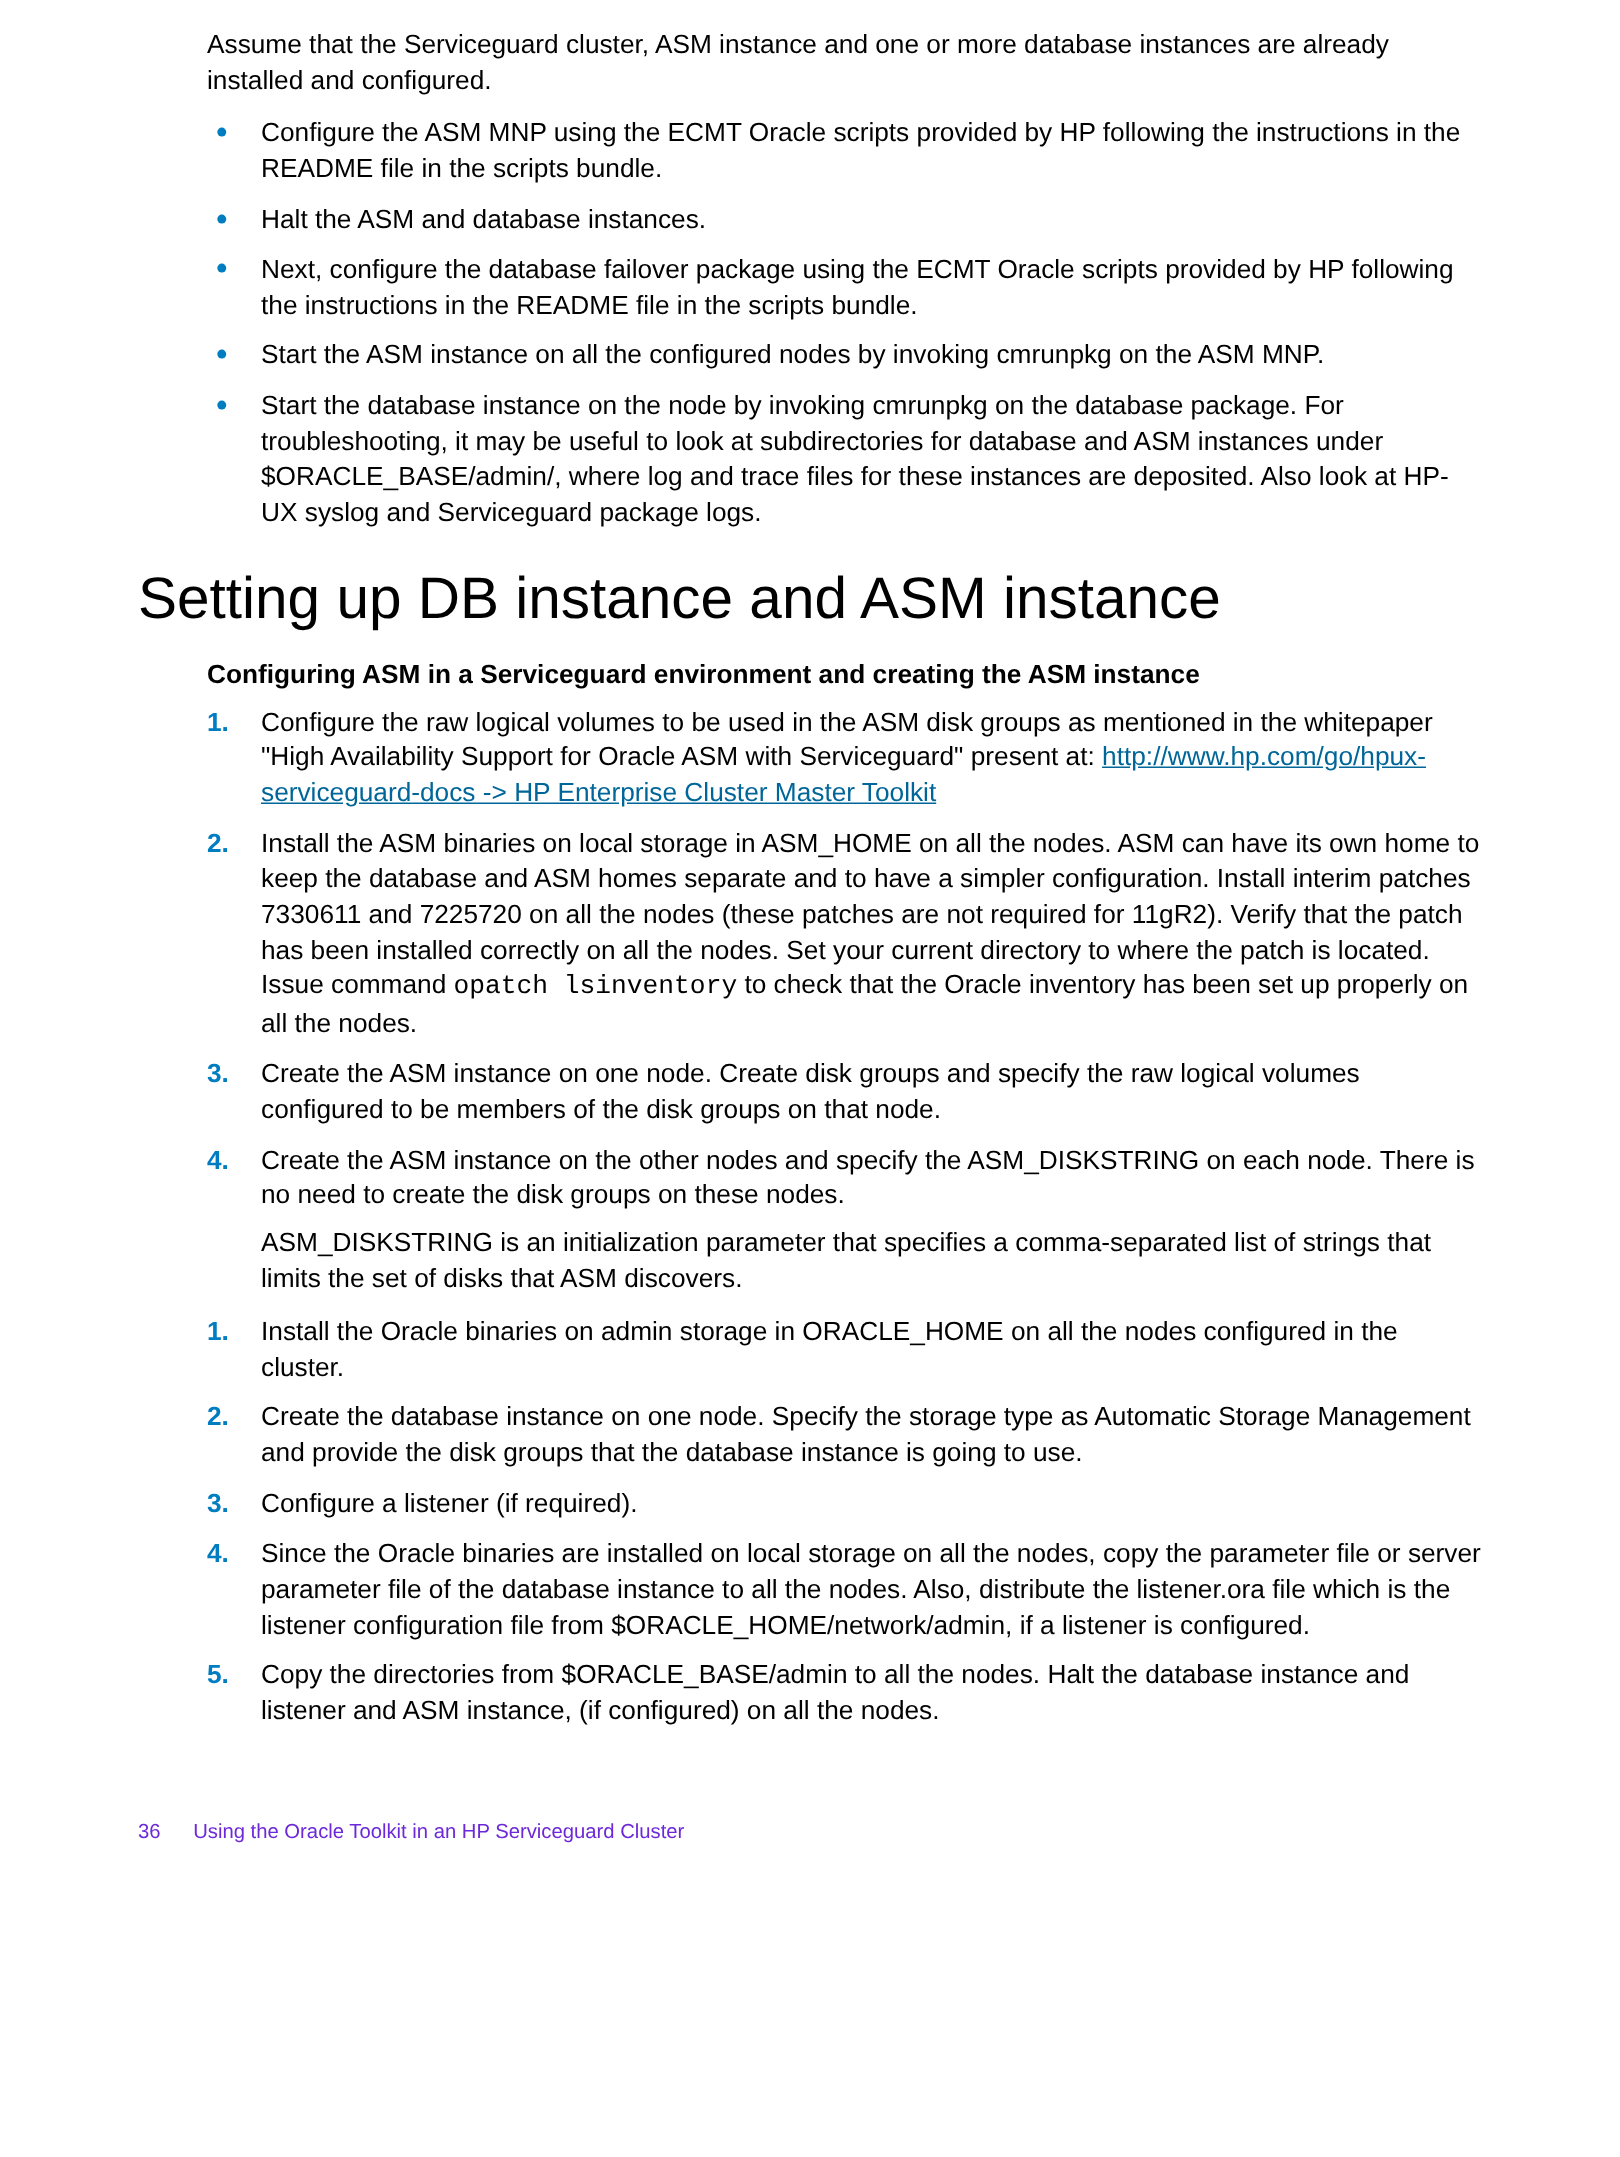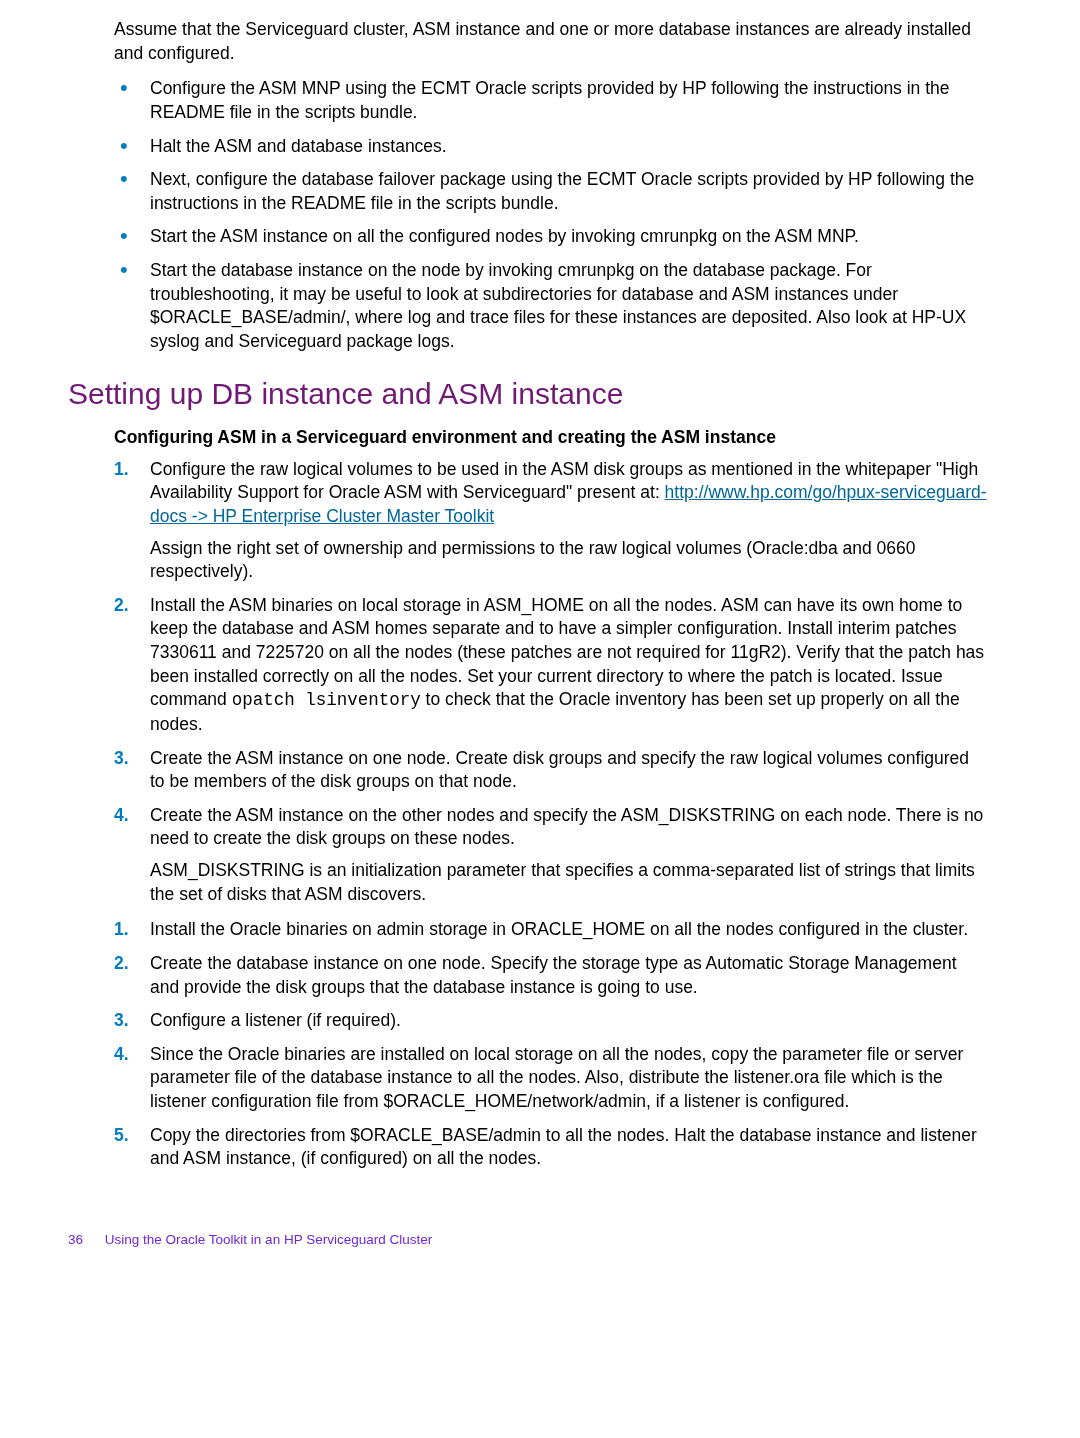--- a/index.html
+++ b/index.html
@@ -6,21 +6,21 @@
     margin: 0;
     padding: 0;
     font-family: Arial, Helvetica, sans-serif;
     background: #fff;
     color: #000;
     width: 1080px;
     font-size: 17.5px;
     line-height: 1.35;
   }
   .page {
-    padding: 18px 92px 30px 68px;
+    padding: 18px 92px 30px 92px;
   }
   .body-block {
     margin-left: 46px;
   }
   .para {
     margin: 0 0 12px 0;
   }
   ul.bullets {
     list-style: none;
     padding: 0;
@@ -36,22 +36,22 @@
     position: absolute;
     left: 6px;
     top: 0;
     color: #007cc1;
     font-size: 22px;
     line-height: 1;
   }
   h2.section {
     font-family: Arial, Helvetica, sans-serif;
     font-weight: 400;
-    color: #701a75;
-    font-size: 30px;
+    color: #000000;
+    font-size: 39px;
     margin: 20px 0 12px -46px;
   }
   .bold-head {
     font-weight: bold;
     margin: 8px 0 8px 0;
   }
   ol.numlist {
     list-style: none;
     padding: 0;
     margin: 0 0 12px 0;
@@ -107,21 +107,20 @@
 
     <h2 class="section">Setting up DB instance and ASM instance</h2>
 
 
     <div class="bold-head">Configuring ASM in a Serviceguard environment and creating the ASM instance</div>
 
     <ol class="numlist">
       <li>
         <span class="num">1.</span>
         <span>Configure the raw logical volumes to be used in the ASM disk groups as mentioned in the whitepaper "High Availability Support for Oracle ASM with Serviceguard" present at: </span><a class="doclink">http://www.hp.com/go/hpux-serviceguard-docs -&gt; HP Enterprise Cluster Master Toolkit</a>
-        <div class="subpara">Assign the right set of ownership and permissions to the raw logical volumes (Oracle:dba and 0660 respectively).</div>
       </li>
       <li>
         <span class="num">2.</span>
         <span>Install the ASM binaries on local storage in ASM_HOME on all the nodes. ASM can have its own home to keep the database and ASM homes separate and to have a simpler configuration. Install interim patches 7330611 and 7225720 on all the nodes (these patches are not required for 11gR2). Verify that the patch has been installed correctly on all the nodes. Set your current directory to where the patch is located. Issue command </span><span class="mono">opatch lsinventory</span><span> to check that the Oracle inventory has been set up properly on all the nodes.</span>
       </li>
       <li>
         <span class="num">3.</span>
         <span>Create the ASM instance on one node. Create disk groups and specify the raw logical volumes configured to be members of the disk groups on that node.</span>
       </li>
       <li>

